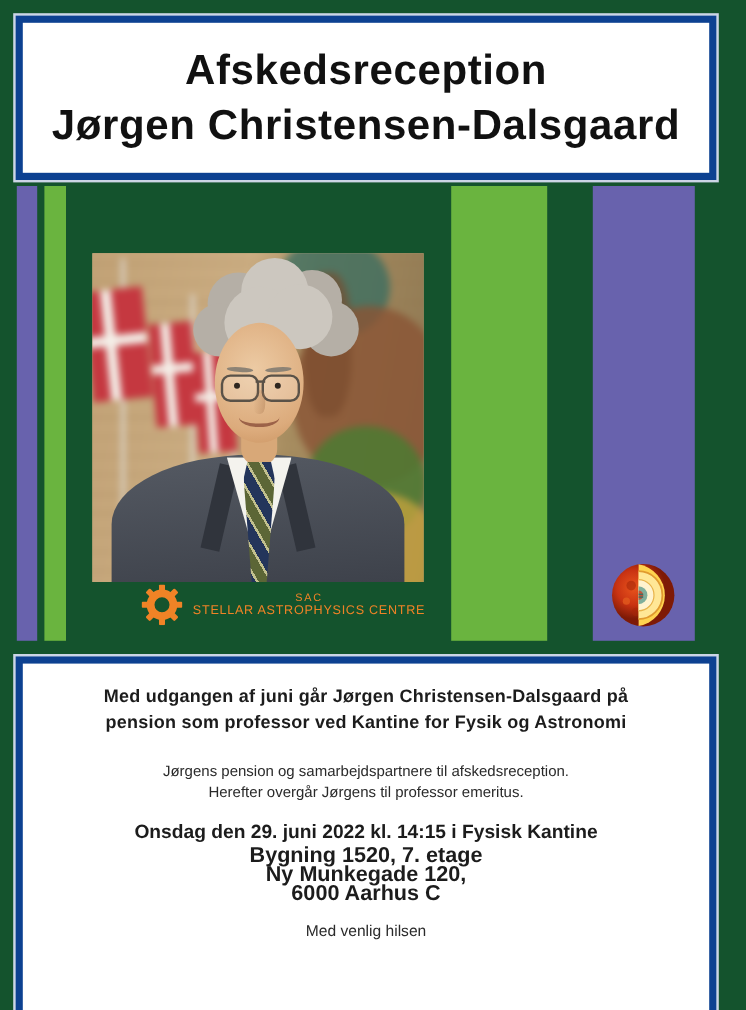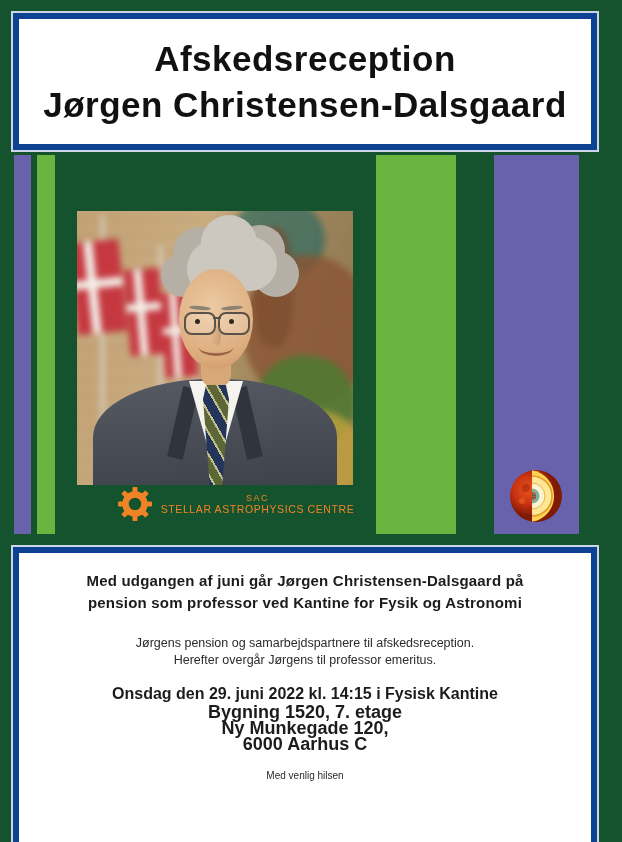--- a/index.html
+++ b/index.html
@@ -47,21 +47,21 @@
   
   #sun-icon{position:absolute;left:508px;top:468px;width:56px;height:56px;}
   
   #details-box{top:547px;height:320px;text-align:center;color:#1c1c1c;padding-top:17px;}
   .h-line{font-size:15px;font-weight:bold;line-height:22px;letter-spacing:.2px;}
   .p-line{font-size:12.5px;line-height:17px;color:#2a2a2a;}
   #para-block{margin-top:21px;}
   #event-line{margin-top:15px;font-size:16px;font-weight:bold;line-height:20px;}
   .addr-line{font-size:18px;font-weight:bold;line-height:16px;}
   #closing-block{margin-top:16px;}
-  .close-line{font-size:10px;line-height:15px;color:#2a2a2a;}
+  .close-line{font-size:13px;line-height:15px;color:#2a2a2a;}
   .italic{font-style:italic;}
 </style>
 </head>
 <body>
 
 <div id="poster">
 
   <div id="title-box" class="frame-box">
     <div class="title-line">Afskedsreception</div>
     <div class="title-line">Jørgen Christensen-Dalsgaard</div>

